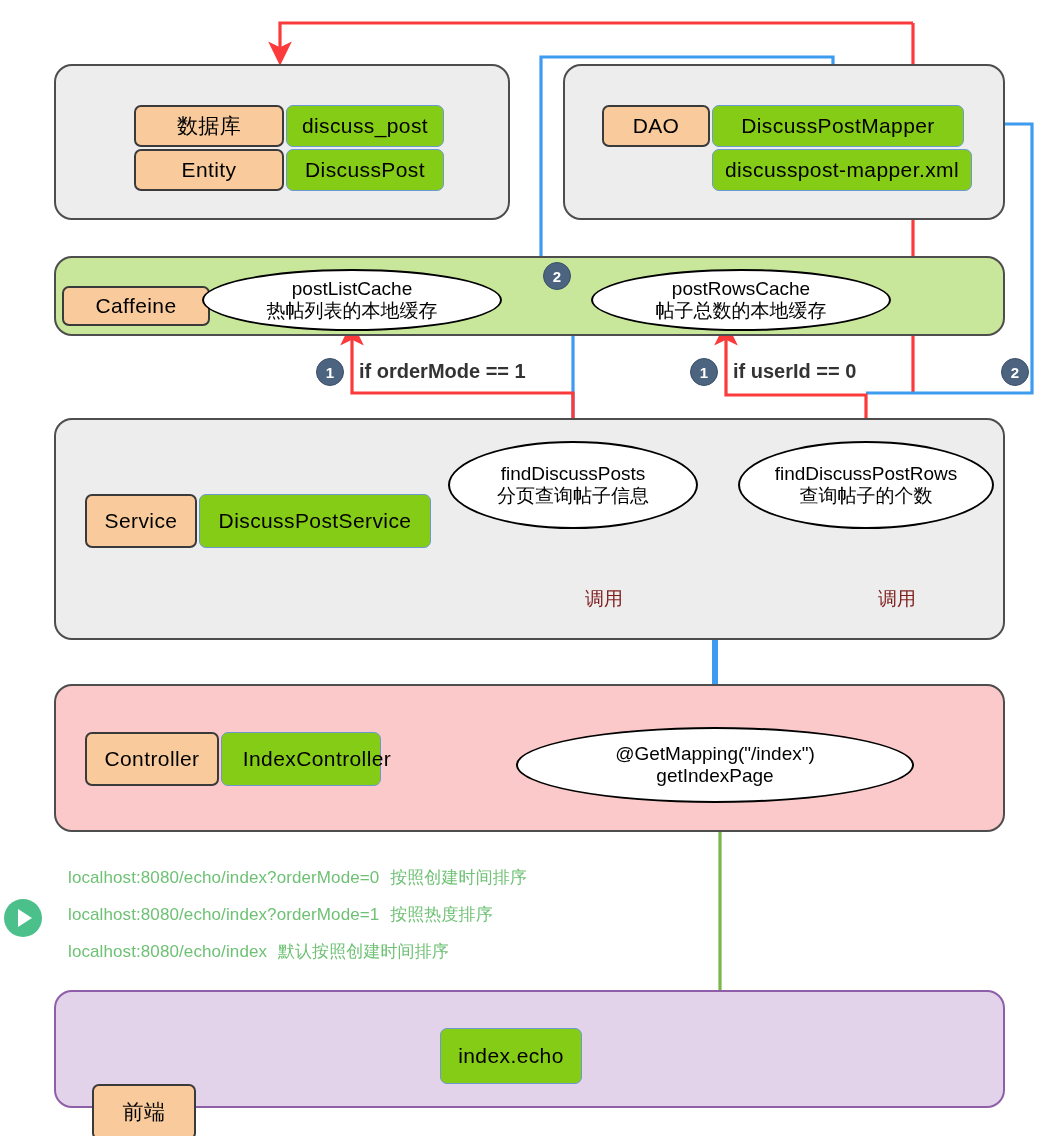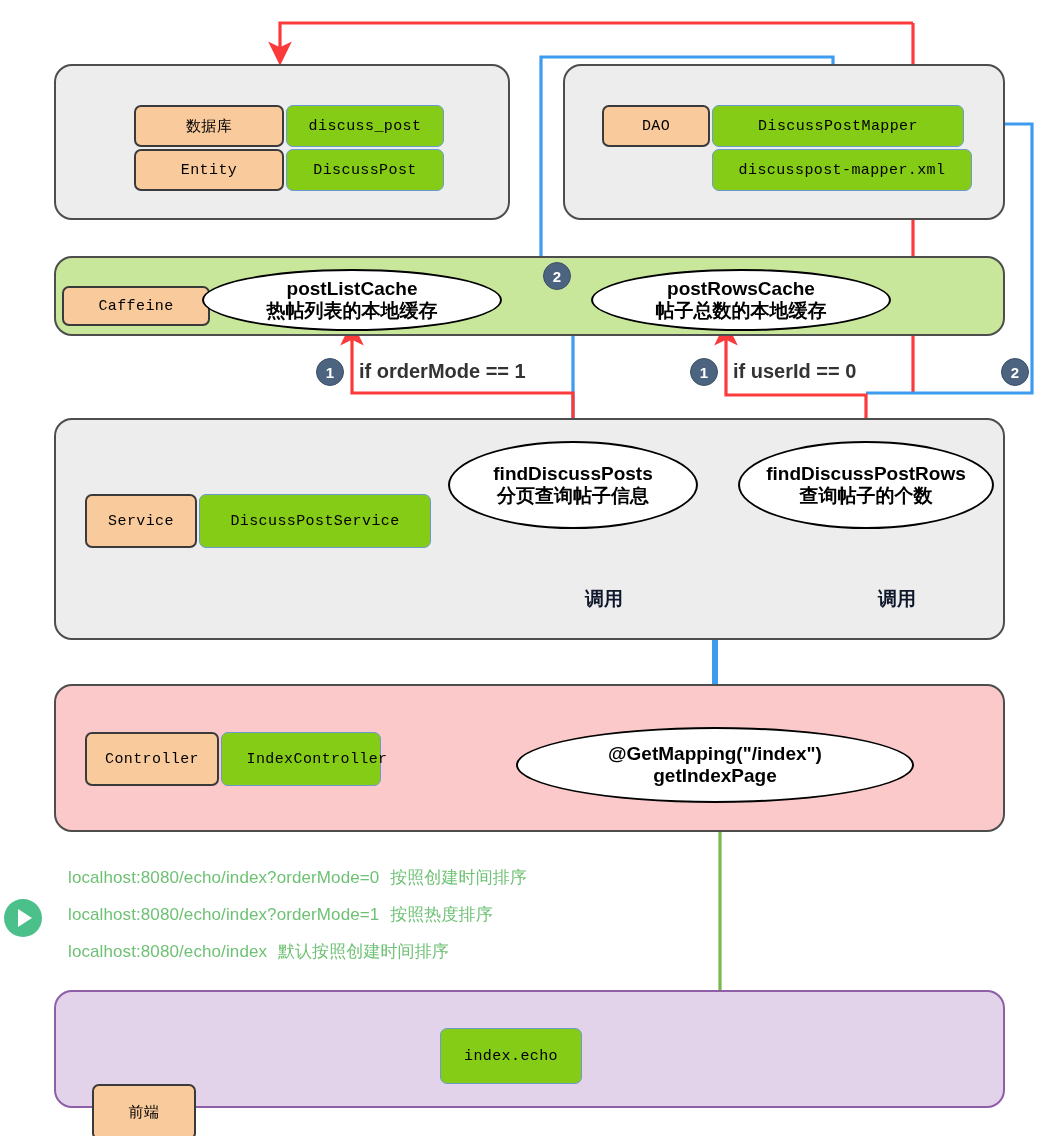--- a/index.html
+++ b/index.html
@@ -59,38 +59,36 @@
     background: #f9cb9c;
     border: 2px solid #3a3a3a;
     color: #000;
   }
   .chip-blue {
     background: #84cc16;
     border: 1.5px solid #6a9ad0;
     color: #000;
   }
   .chip-label {
-    font-size: 15px;
+    font-size: 21px;
     letter-spacing: 0.4px;
-    font-family: Liberation Mono, monospace;
   }
   .ellipse {
     position: absolute;
     box-sizing: border-box;
     background: #ffffff;
     border: 2.5px solid #000000;
     border-radius: 50%;
     display: flex;
     flex-direction: column;
     justify-content: center;
     text-align: center;
     line-height: 1.16;
     font-size: 19px;
     color: #000;
-    font-weight: bold;
   }
   .ellipse span { display: block; white-space: nowrap; }
   .badge {
     position: absolute;
     width: 26px;
     height: 26px;
     border-radius: 50%;
     background: #4c6480;
     border: 1.5px solid #3b5067;
     color: #ffffff;
@@ -104,22 +102,22 @@
   .cond-label {
     position: absolute;
     font-size: 20px;
     font-weight: bold;
     color: #333333;
     white-space: nowrap;
   }
   .wire-label {
     position: absolute;
     font-size: 19px;
-    font-weight: bold;
-    color: #0f172a;
+    font-weight: normal;
+    color: #7f1d1d;
     white-space: nowrap;
   }
   .url-line {
     position: absolute;
     font-size: 17px;
     font-weight: normal;
     color: #6ec174;
     white-space: nowrap;
     letter-spacing: 0.1px;
   }

